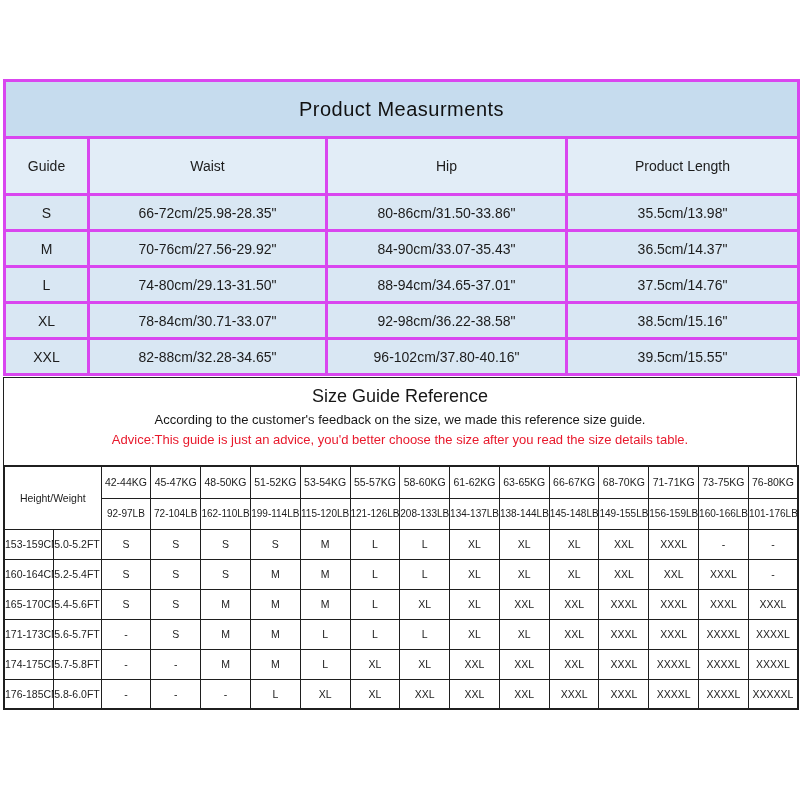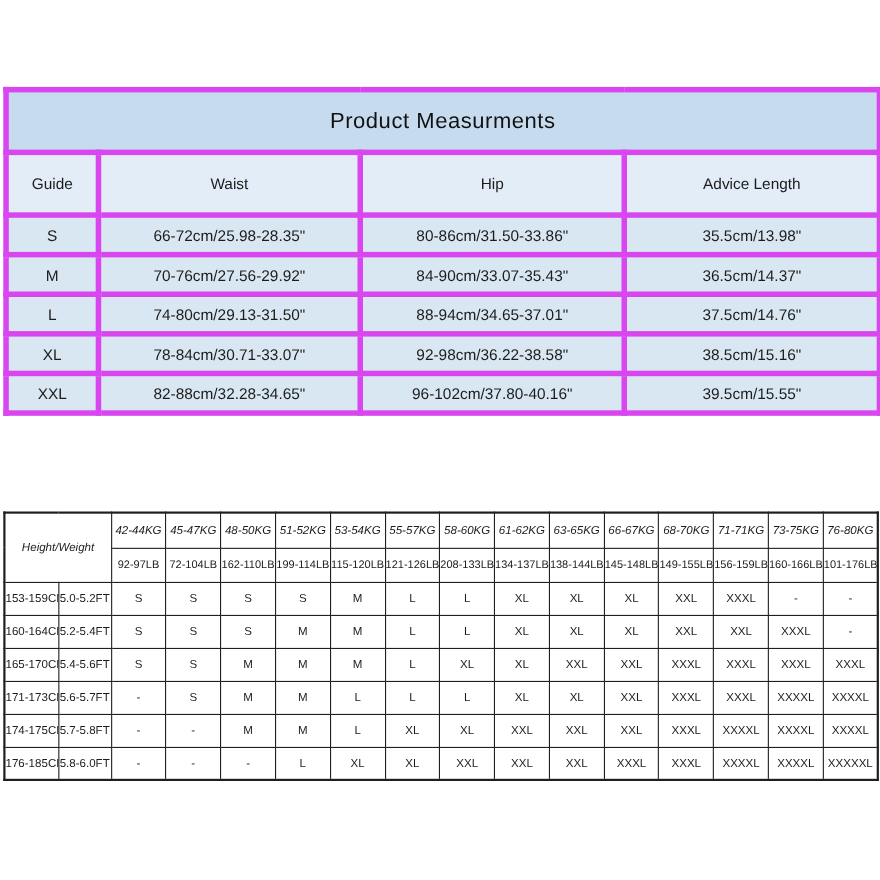--- a/index.html
+++ b/index.html
@@ -12,21 +12,21 @@
   }
   .page { position: relative; width: 800px; height: 800px; background: #fff; }
 
   
   table { border-collapse: collapse; table-layout: fixed; }
   .product-table {
     position: absolute; left: 3px; top: 79px; width: 794px;
     border: 2px solid #1f1f1f;
   }
   .product-table td, .product-table th {
-    border: 5px solid #d946ef;
+    border: 3px solid #d946ef;
     text-align: center; vertical-align: middle;
     padding: 0;
   }
   .pt-title-cell {
     height: 57px; background: #c6dcee;
     font-size: 20px; font-weight: 400; letter-spacing: 0.5px; color: #111;
   }
   .pt-header-row td {
     height: 57px; background: #e2edf7; font-size: 14px; font-weight: 400;
   }
@@ -50,21 +50,21 @@
     border: 2px solid #1f1f1f;
   }
   .size-matrix td {
     border: 1px solid #1f1f1f;
     text-align: center; vertical-align: middle;
     padding: 0; background: #fff;
     font-size: 10.5px; color: #1c1c1c;
     overflow: hidden; white-space: nowrap;
   }
   .sm-corner { font-size: 12.5px; }
-  .sm-kg-row td { height: 32px; font-style: italic; }
+  .sm-kg-row td { height: 32px; }
   .sm-lb-row td { height: 31px; font-size: 10px; }
   .sm-data-row td { height: 30px; }
   .sm-height { font-size: 10px; }
 </style>
 </head>
 <body>
 
 <div class="page">
 
   <table class="product-table">
@@ -75,21 +75,21 @@
         <col style="width:232px">
       </colgroup>
     <tbody>
       <tr>
         <td class="pt-title-cell" colspan="4">Product Measurments</td>
       </tr>
       <tr class="pt-header-row">
         <td>Guide</td>
         <td>Waist</td>
         <td>Hip</td>
-        <td>Advice Length</td>
+        <td>Product Length</td>
       </tr>
       <tr class="pt-data-row">
         <td>S</td>
         <td>66-72cm/25.98-28.35"</td>
         <td>80-86cm/31.50-33.86"</td>
         <td>35.5cm/13.98"</td>
       </tr>
       <tr class="pt-data-row">
         <td>M</td>
         <td>70-76cm/27.56-29.92"</td>
@@ -110,20 +110,25 @@
       </tr>
       <tr class="pt-data-row">
         <td>XXL</td>
         <td>82-88cm/32.28-34.65"</td>
         <td>96-102cm/37.80-40.16"</td>
         <td>39.5cm/15.55"</td>
       </tr>
     </tbody>
   </table>
 
+  <div class="size-guide">
+    <div class="sg-title">Size Guide Reference</div>
+    <div class="sg-subtitle">According to the customer's feedback on the size,  we made this reference size guide.</div>
+    <div class="sg-advice" id="sg-advice" style="color: rgb(232, 25, 44);">Advice:This guide is just an advice,  you'd better choose the size after you read the size details table.</div>
+  </div>
 
   <table class="size-matrix">
     <colgroup>
       <col style="width:49px">
         <col style="width:48px">
       <col span="14" style="width:49.8px">
     </colgroup>
     <tbody>
       <tr class="sm-kg-row">
         <td class="sm-corner" rowspan="2" colspan="2">Height/Weight</td>

